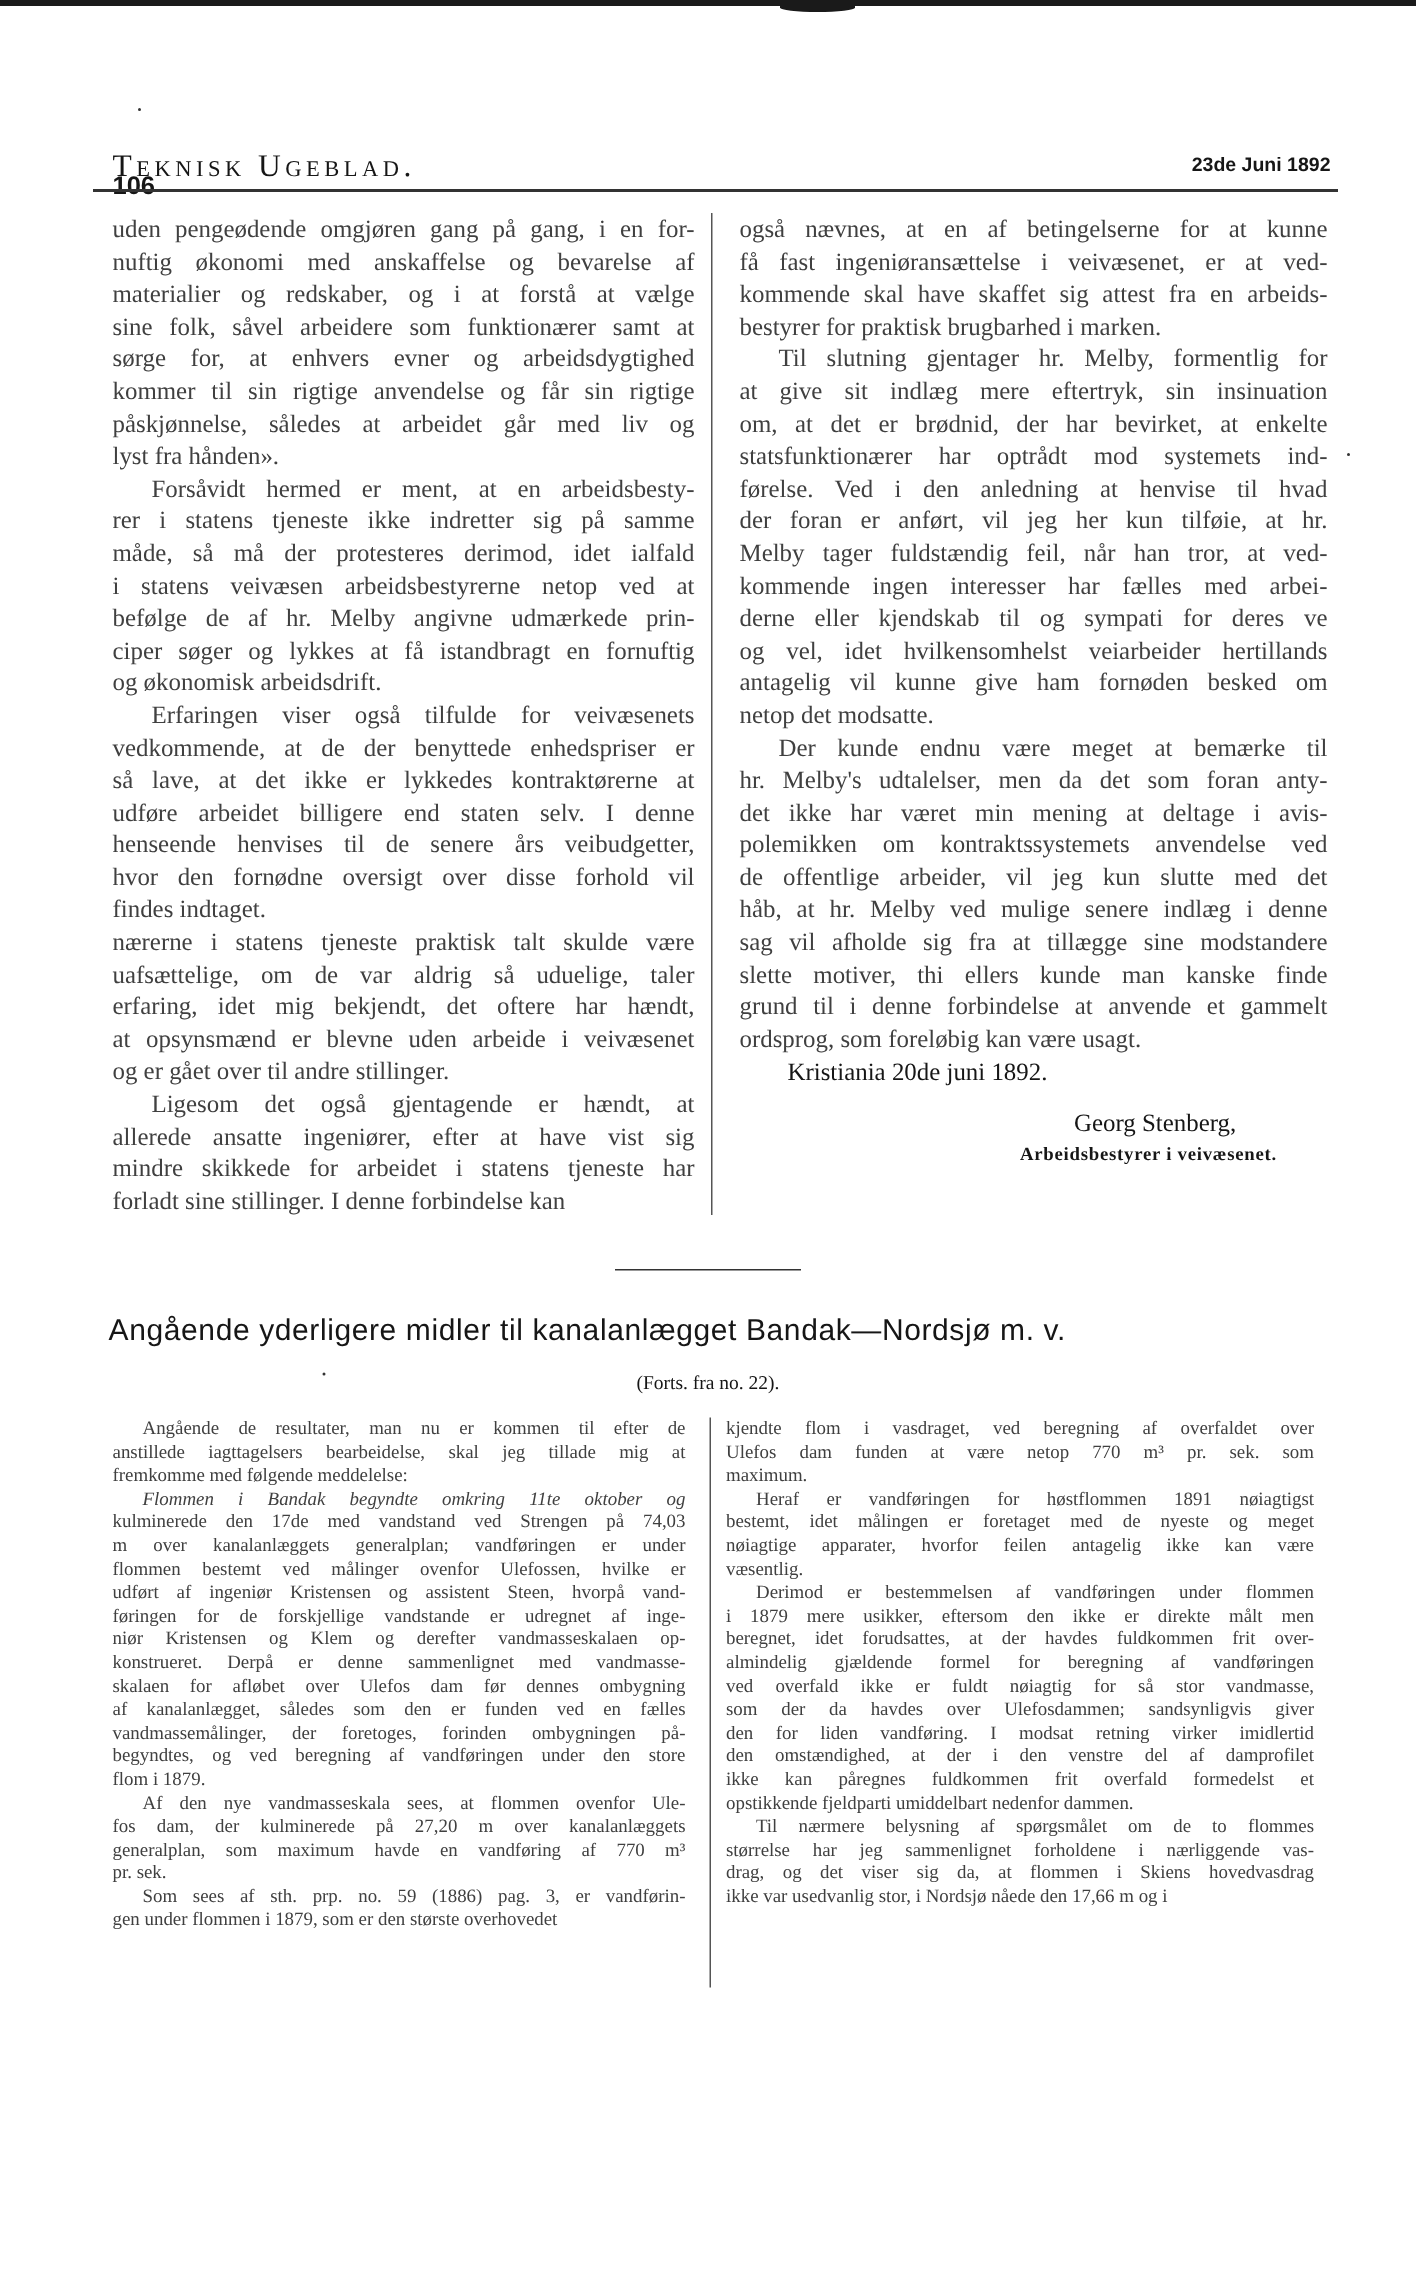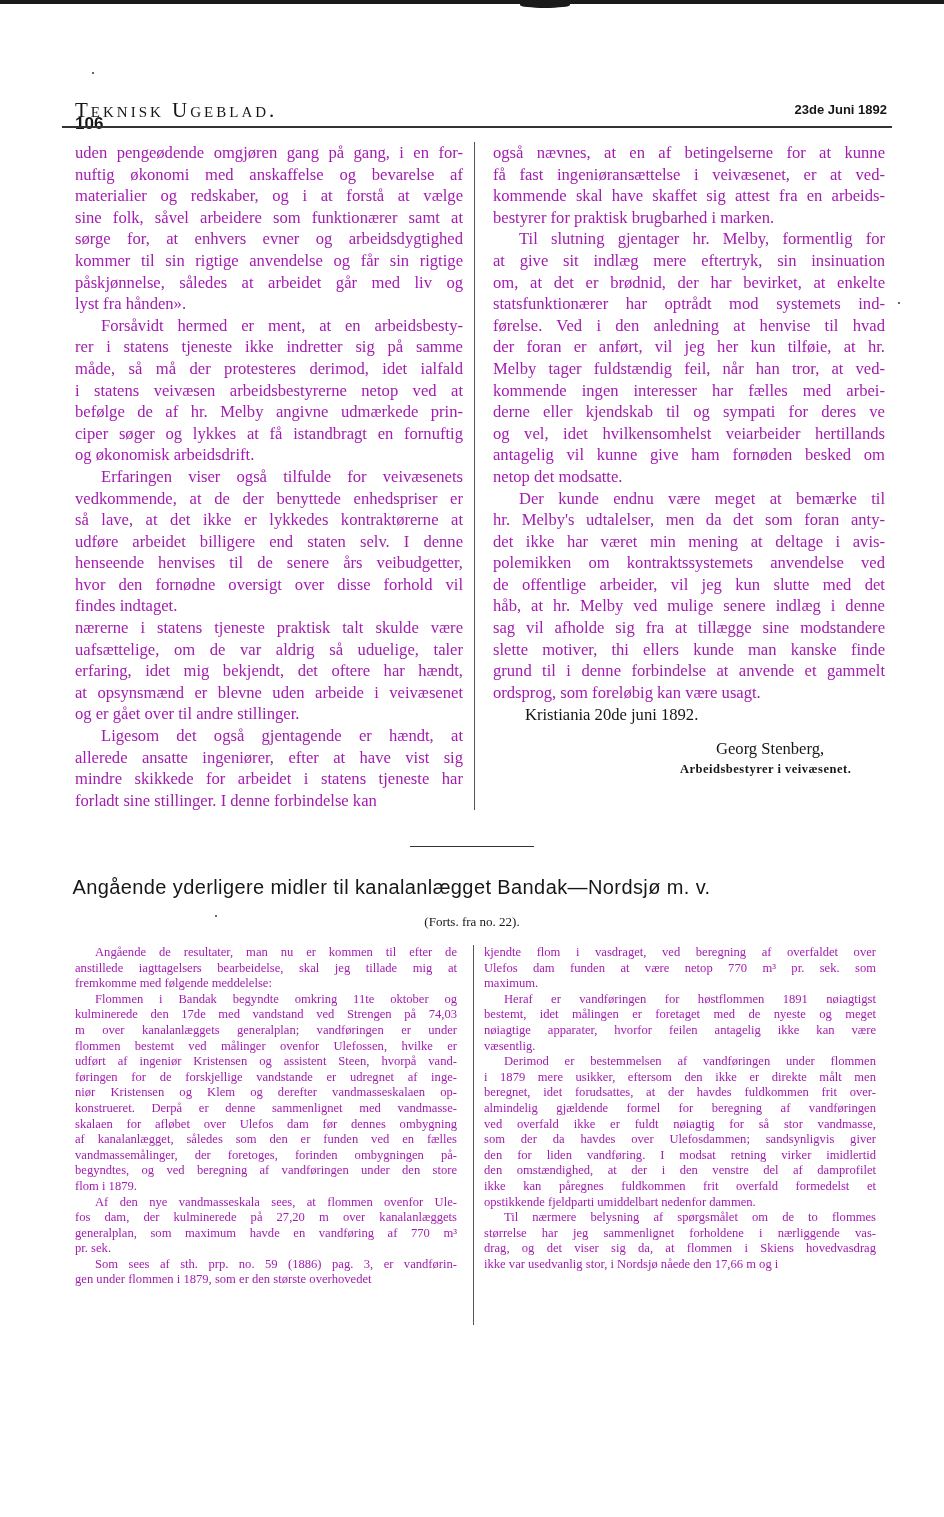--- a/index.html
+++ b/index.html
@@ -7,21 +7,21 @@
          font-family: "DejaVu Serif", "Liberation Serif", serif; }
   .topbar { position: absolute; left: 0; top: 0; width: 944px; height: 4px; background: #1a1a1a; }
   .topnotch { position: absolute; left: 520px; top: 2px; width: 50px; height: 6px; background: #1a1a1a;
               border-radius: 0 0 50% 50%; }
   .header { position: absolute; left: 75px; top: 96px; width: 812px; height: 30px; }
   .pagenum { position: absolute; left: 0; top: 4px; font-family: "Liberation Sans", sans-serif; font-weight: bold; font-size: 17px; margin-top: 14px; }
   .journal { position: absolute; left: 0; right: 0; top: 2px; text-align: left; font-family: "Liberation Serif", serif;
              font-variant: small-caps; letter-spacing: 3px; font-size: 21px; }
   .date { position: absolute; right: 0; top: 6px; font-family: "Liberation Sans", sans-serif; font-weight: bold; font-size: 13px; }
   .rule { position: absolute; left: 62px; width: 830px; height: 2px; background: #333; }
-  .col { position: absolute; font-family: "Liberation Serif", serif; color: #a21caf; }
+  .col { position: absolute; font-family: "Liberation Serif", serif; color: #404040; }
   .big { font-size: 16.6px; line-height: 21.6px; }
   .small { font-size: 12.6px; line-height: 15.6px; }
   .col p { margin: 0; text-align: justify; text-align-last: left; }
   .line { display: block; text-align: justify; text-align-last: justify; white-space: nowrap; }
   .line.last { text-align-last: left; }
   .vsep { position: absolute; width: 1px; background: #555; }
   .place { position: absolute; left: 525px; top: 705px; font-family: "Liberation Serif", serif; font-size: 16.6px; }
   .sig { position: absolute; left: 716px; top: 739px; font-family: "Liberation Serif", serif; font-size: 16.6px; }
   .sigtitle { position: absolute; left: 680px; top: 762px; font-family: "Liberation Serif", serif; font-size: 12.5px; font-weight: bold; letter-spacing: 0.5px; }
   .shortrule { position: absolute; left: 410px; top: 846px; width: 124px; height: 1px; background: #333; }
@@ -131,21 +131,21 @@
 <div class="title">Angående yderligere midler til kanalanlægget Bandak—Nordsjø m. v.</div>
 <div class="subtitle">(Forts. fra no. 22).</div>
 
 <div class="col small" id="a2-left" style="left:75px; top:945px; width:382px;">
     <p>
       <span class="line" style="padding-left: 20px;">Angående de resultater, man nu er kommen til efter de</span>
       <span class="line">anstillede iagttagelsers bearbeidelse, skal jeg tillade mig at</span>
       <span class="line last">fremkomme med følgende meddelelse:</span>
     </p>
     <p>
-      <span class="line" style="padding-left: 20px;">Flommen i Bandak begyndte omkring 11te oktober og</span>
+      <span class="line" style="padding-left: 20px; font-style: italic;">Flommen i Bandak begyndte omkring 11te oktober og</span>
       <span class="line">kulminerede den 17de med vandstand ved Strengen på 74,03</span>
       <span class="line">m over kanalanlæggets generalplan; vandføringen er under</span>
       <span class="line">flommen bestemt ved målinger ovenfor Ulefossen, hvilke er</span>
       <span class="line">udført af ingeniør Kristensen og assistent Steen, hvorpå vand-</span>
       <span class="line">føringen for de forskjellige vandstande er udregnet af inge-</span>
       <span class="line">niør Kristensen og Klem og derefter vandmasseskalaen op-</span>
       <span class="line">konstrueret. Derpå er denne sammenlignet med vandmasse-</span>
       <span class="line">skalaen for afløbet over Ulefos dam før dennes ombygning</span>
       <span class="line">af kanalanlægget, således som den er funden ved en fælles</span>
       <span class="line">vandmassemålinger, der foretoges, forinden ombygningen på-</span>

